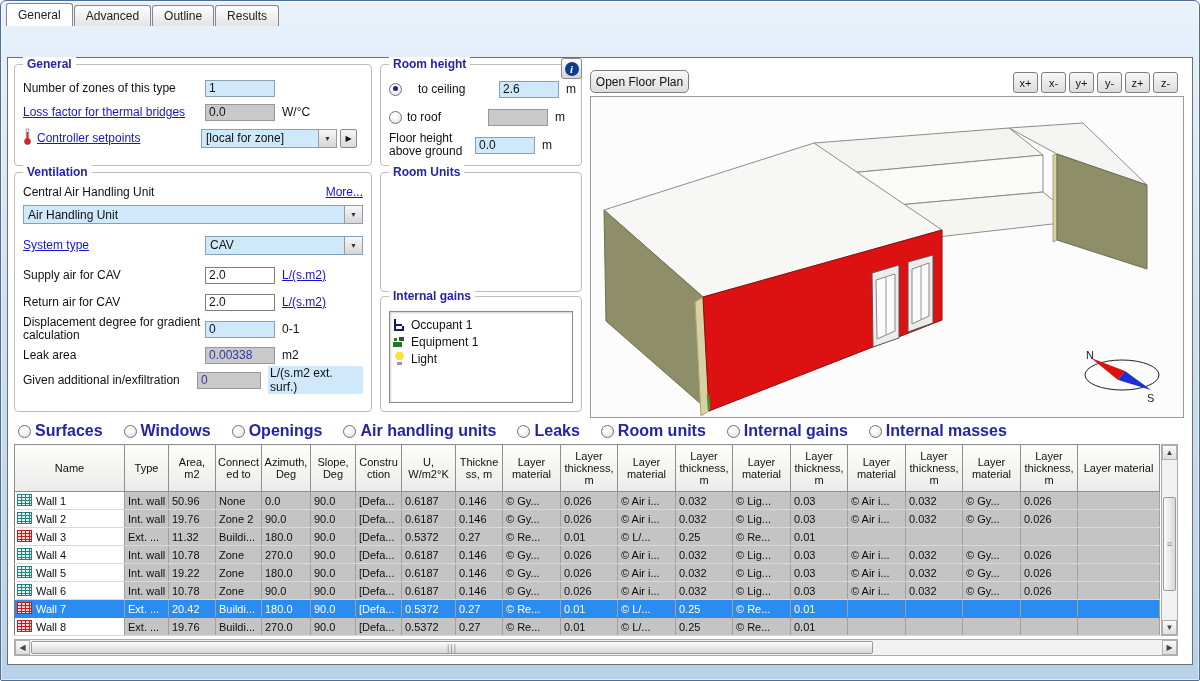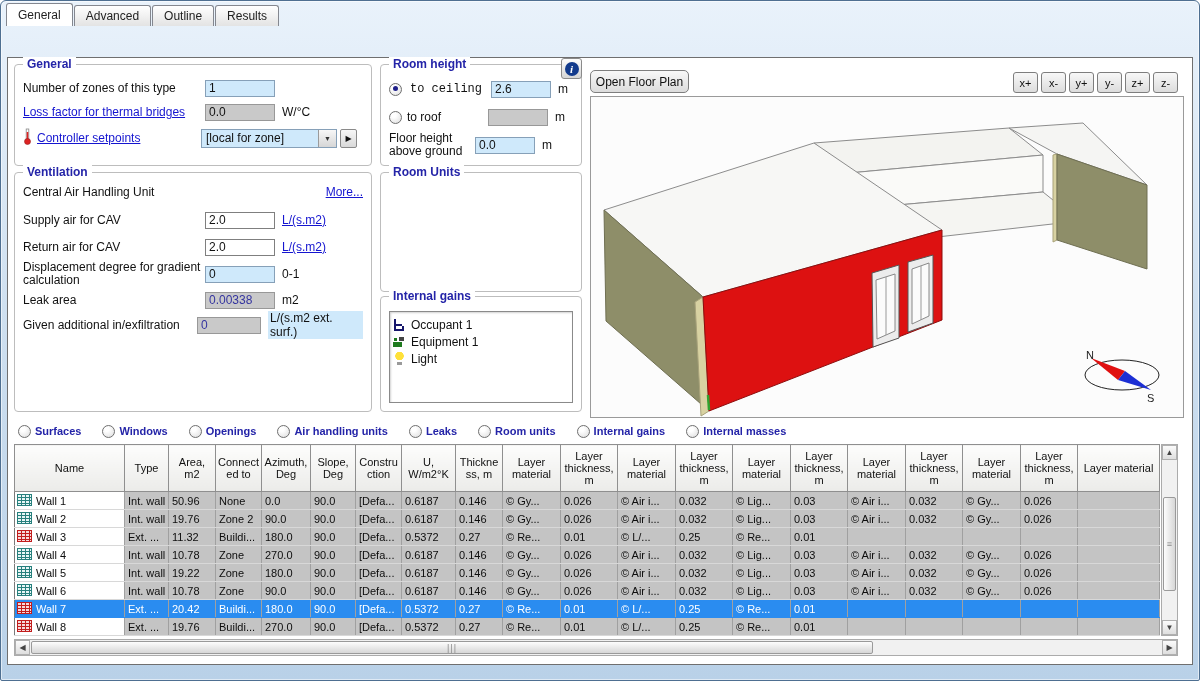--- a/index.html
+++ b/index.html
@@ -53,21 +53,21 @@
   .info-btn{position:absolute;right:-1px;top:-7px;width:19px;height:19px;border:1px solid #8a8a8a;border-radius:3px;background:linear-gradient(#fdfdfd,#d5d5d5);display:flex;align-items:center;justify-content:center;z-index:5;}
   .info-inner{width:14px;height:14px;border-radius:50%;background:#123a8c;color:#fff;font-family:"Liberation Serif",serif;font-style:italic;font-weight:bold;font-size:11px;text-align:center;line-height:14px;}
   
   .ofp-btn{position:absolute;left:582px;top:12px;width:97px;height:21px;border:1px solid #7e7e7e;border-radius:5px;background:linear-gradient(#f8f8f8,#dcdcdc);font-size:12px;display:flex;align-items:center;justify-content:center;}
   .axis-btns{position:absolute;right:14px;top:14px;display:flex;gap:3px;}
   .axis-btn{width:23px;height:19px;border:1px solid #7e7e7e;border-radius:3px;background:linear-gradient(#f8f8f8,#dcdcdc);font-size:11px;display:flex;align-items:center;justify-content:center;}
   .viewport{position:absolute;left:582px;top:38px;width:592px;height:320px;border:1px solid #9a9a9a;background:#fcfcfc;box-sizing:content-box;}
   
   .filters{position:absolute;left:10px;top:363px;right:30px;height:20px;display:flex;align-items:center;gap:21px;}
   .fitem{display:flex;align-items:center;}
-  .fitem .flabel{margin-left:4px;color:#2424a8;font-weight:bold;font-size:11px;}
+  .fitem .flabel{margin-left:4px;color:#2424a8;font-weight:bold;font-size:16px;}
   
   .tablewrap{position:absolute;left:6px;top:386px;width:1164px;height:192px;}
   table.grid{border-collapse:collapse;table-layout:fixed;width:1145px;border:1px solid #7a7a7a;font-size:11px;}
   .grid th{height:46px;background:linear-gradient(#fdfdfc,#ebebe9);border:1px solid #8f8f8f;font-weight:normal;padding:0 2px;line-height:12px;word-wrap:break-word;overflow:hidden;}
   .grid td{height:17px;background:#c4c4c4;border-right:1px solid #a0a0a0;border-bottom:1px solid #d8d8d8;padding:0 3px;white-space:nowrap;overflow:hidden;color:#0d0d0d;}
   .grid td.c-name{background:#fff;padding-left:2px;}
   .grid col{}
   .grid tr.sel td{background:#2a8cf0;color:#fff;border-bottom-color:#2a8cf0;}
   .wicon{display:inline-block;width:13px;height:10px;margin-right:4px;vertical-align:-1px;border:1px solid #27807d;background-image:repeating-linear-gradient(90deg,transparent 0 3px,#27807d 3px 4px),repeating-linear-gradient(180deg,#e8f6f6 0 2px,#27807d 2px 3px);}
   tr.ext .wicon{border-color:#c21d1d;background-image:repeating-linear-gradient(90deg,transparent 0 3px,#c21d1d 3px 4px),repeating-linear-gradient(180deg,#f6dada 0 2px,#c21d1d 2px 3px);}
@@ -128,20 +128,31 @@
         <span class="sqbtn" style="margin-left:3px;">▶</span>
       </div>
     </div>
 
     <div class="gb gb-vent">
       <span class="legend">Ventilation</span>
       <div class="row" style="margin-top:10px;height:18px;justify-content:center;">
         <span class="lbl">Central Air Handling Unit</span>
         <span class="link" style="margin-left:auto;">More...</span>
       </div>
+      <div class="combo vent-combo">
+        <span>Air Handling Unit</span>
+        <span class="dd">▼</span>
+      </div>
+      <div class="row" style="margin-top:10px;height:22px;">
+        <span class="link lblw">System type</span>
+        <span class="combo" style="width:158px;flex:none;">
+          <span>CAV</span>
+          <span class="dd">▼</span>
+        </span>
+      </div>
       <div class="row" style="margin-top:9px;height:20px;">
         <span class="lbl lblw">Supply air for CAV</span>
         <span class="fld white fldw">2.0</span>
         <span class="link unit">L/(s.m2)</span>
       </div>
       <div class="row" style="margin-top:7px;height:20px;">
         <span class="lbl lblw">Return air for CAV</span>
         <span class="fld white fldw">2.0</span>
         <span class="link unit">L/(s.m2)</span>
       </div>
@@ -162,21 +173,21 @@
       </div>
     </div>
 
     <div class="gb gb-rh">
       <span class="legend">Room height</span>
       <div class="info-btn">
           <span class="info-inner">i</span>
         </div>
       <div class="row" style="margin-top:14px;height:20px;">
         <span class="rad sel"></span>
-        <span class="lbl rh-lbl" style="margin-left:8px;width:81px;font-family:Liberation Mono, monospace;">to ceiling</span>
+        <span class="lbl rh-lbl" style="margin-left:16px;width:81px;">to ceiling</span>
         <span class="fld" style="width:52px;flex:none;">2.6</span>
         <span class="unit">m</span>
       </div>
       <div class="row" style="margin-top:8px;height:20px;">
         <span class="rad"></span>
         <span class="lbl rh-lbl" style="margin-left:5px;width:81px;">to roof</span>
         <span class="fld gray" style="width:52px;flex:none;"></span>
         <span class="unit">m</span>
       </div>
       <div class="row" style="margin-top:4px;height:28px;">

